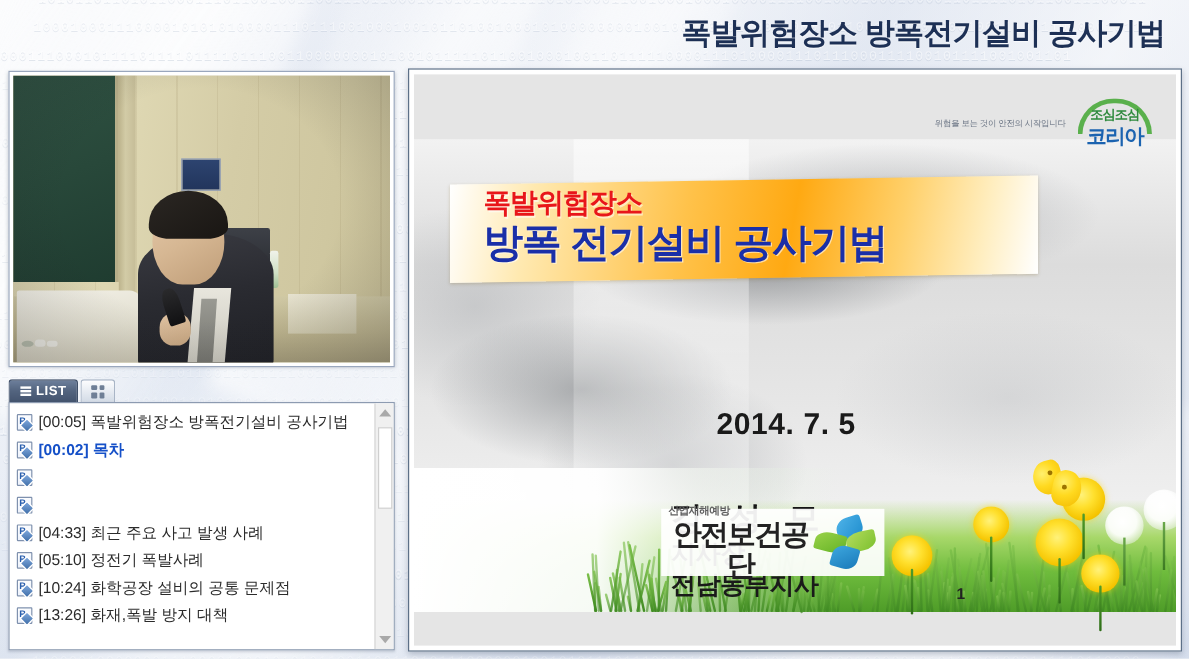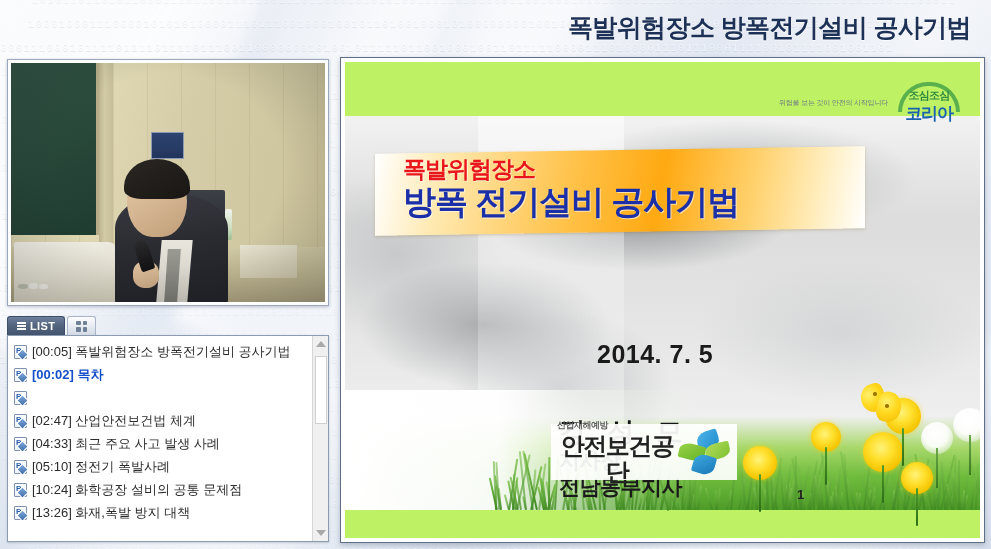--- a/index.html
+++ b/index.html
@@ -373,21 +373,21 @@
     width: 645px; height: 486px;
     background: #ffffff;
     border: 1px solid #5d7088;
     box-shadow: 0 2px 5px rgba(55,70,95,0.30);
     padding: 4px;
     z-index: 5;
   }
   .slide {
     position: relative;
     width: 100%; height: 100%;
-    background: #bef264;
+    background: #e5e5e5;
     overflow: hidden;
   }
 
   
   .slide-mist {
     position: absolute;
     left: 0; top: 54px;
     width: 100%; height: 348px;
     background:
       radial-gradient(ellipse 180px 90px at 22% 60%, rgba(120,124,128,0.55) 0%, rgba(255,255,255,0) 70%),
@@ -736,21 +736,20 @@
           </div>
           <div class="list-item active">
             <span class="ppt-icon"></span>
             <span class="li-label">[00:02] 목차</span>
           </div>
           <div class="list-item">
             <span class="ppt-icon"></span>
           </div>
           <div class="list-item">
             <span class="ppt-icon"></span>
-            <span class="li-label">[02:47] 산업안전보건법 체계</span>
           </div>
           <div class="list-item">
             <span class="ppt-icon"></span>
             <span class="li-label">[04:33] 최근 주요 사고 발생 사례</span>
           </div>
           <div class="list-item">
             <span class="ppt-icon"></span>
             <span class="li-label">[05:10] 정전기 폭발사례</span>
           </div>
           <div class="list-item">

